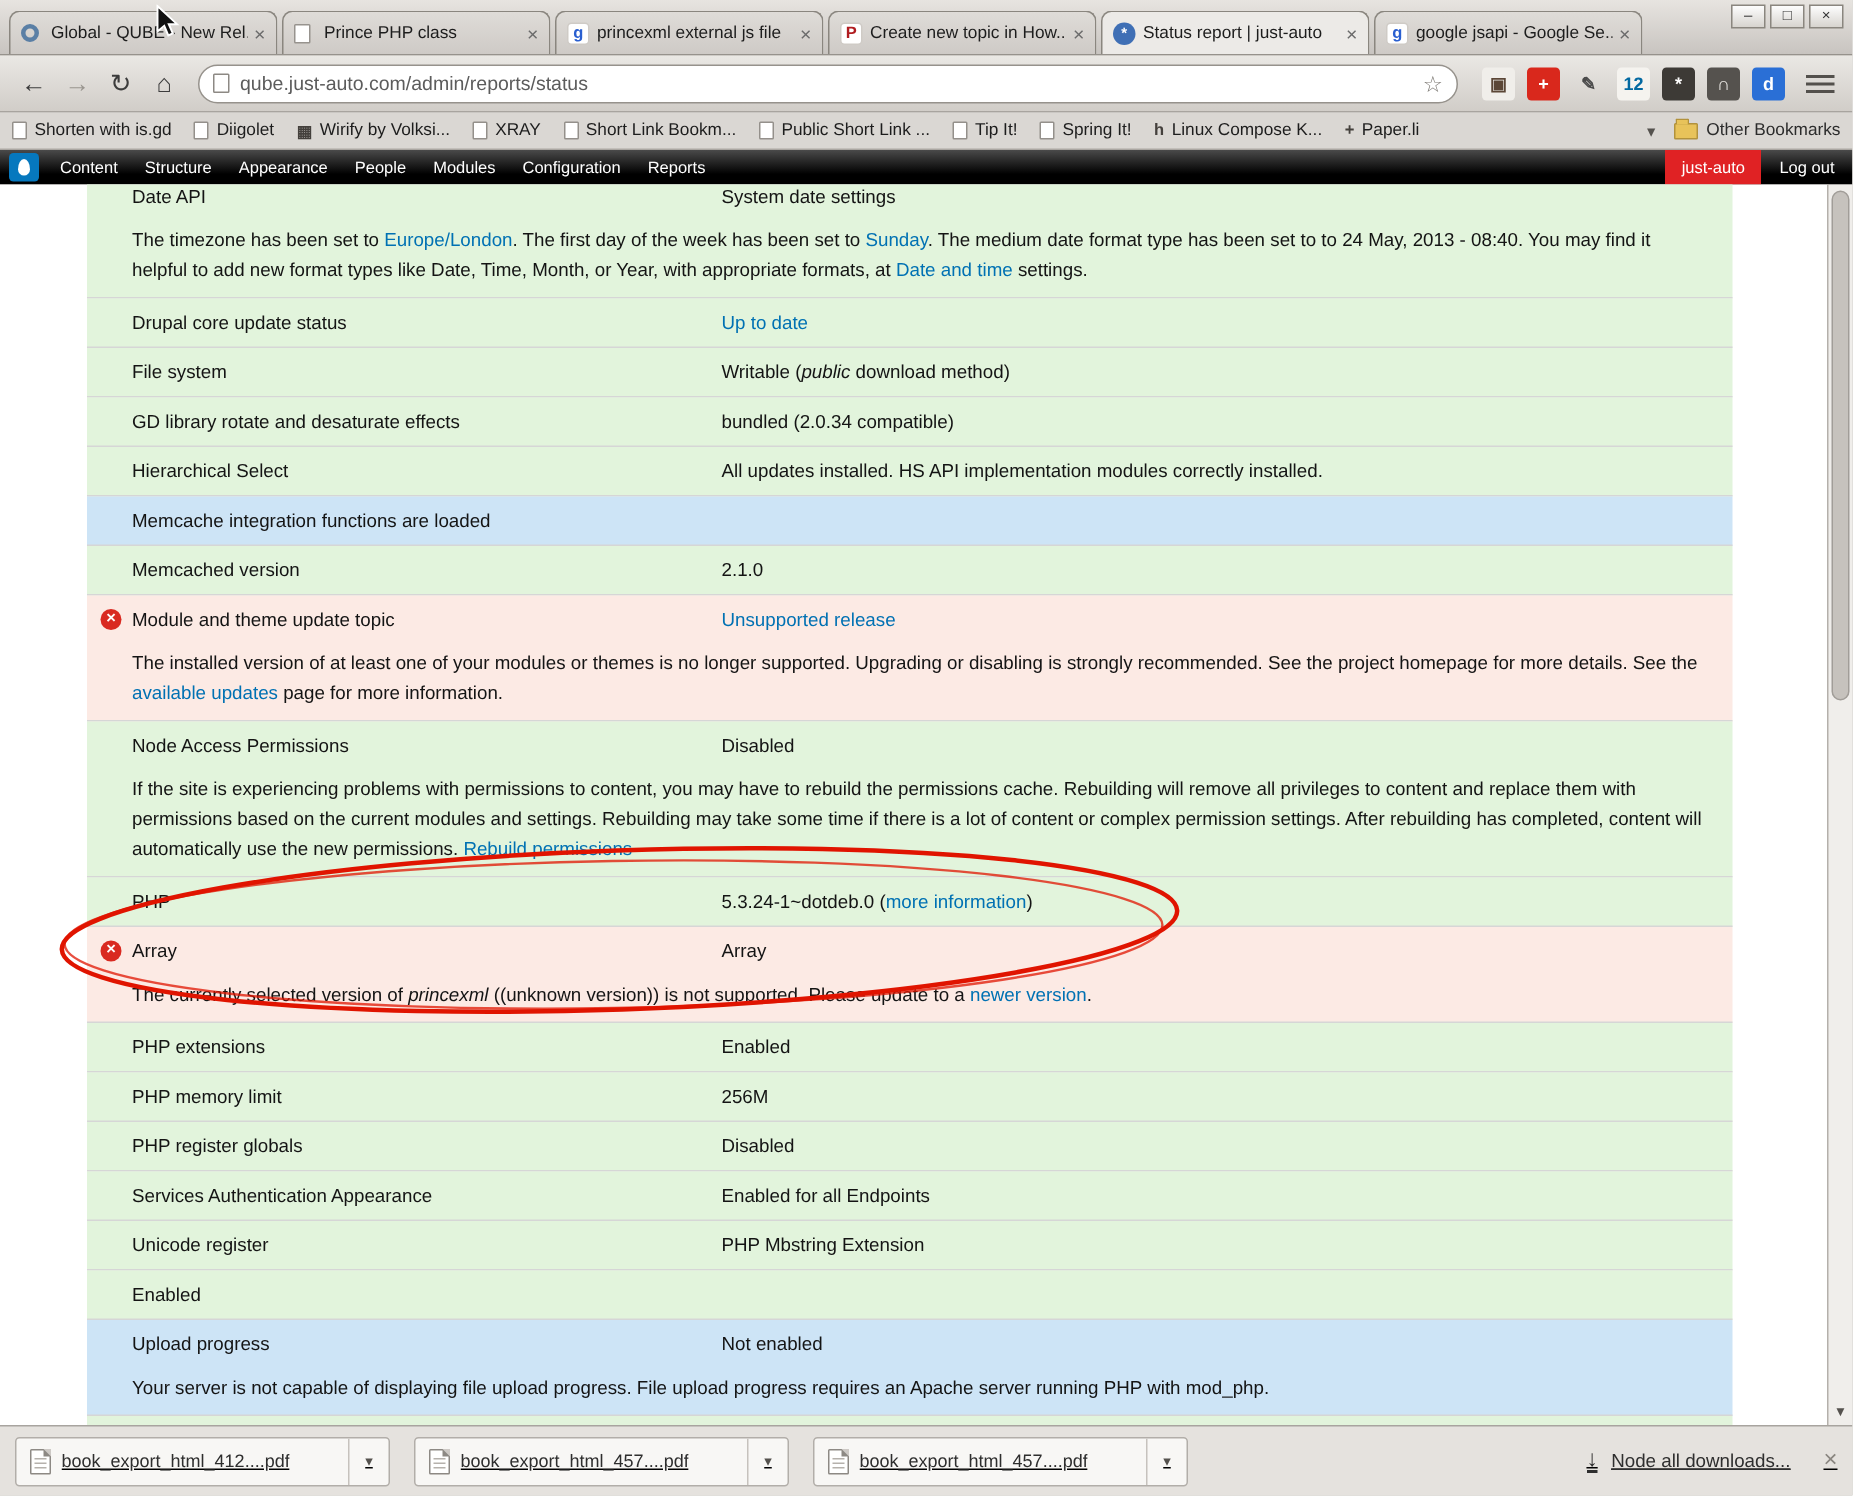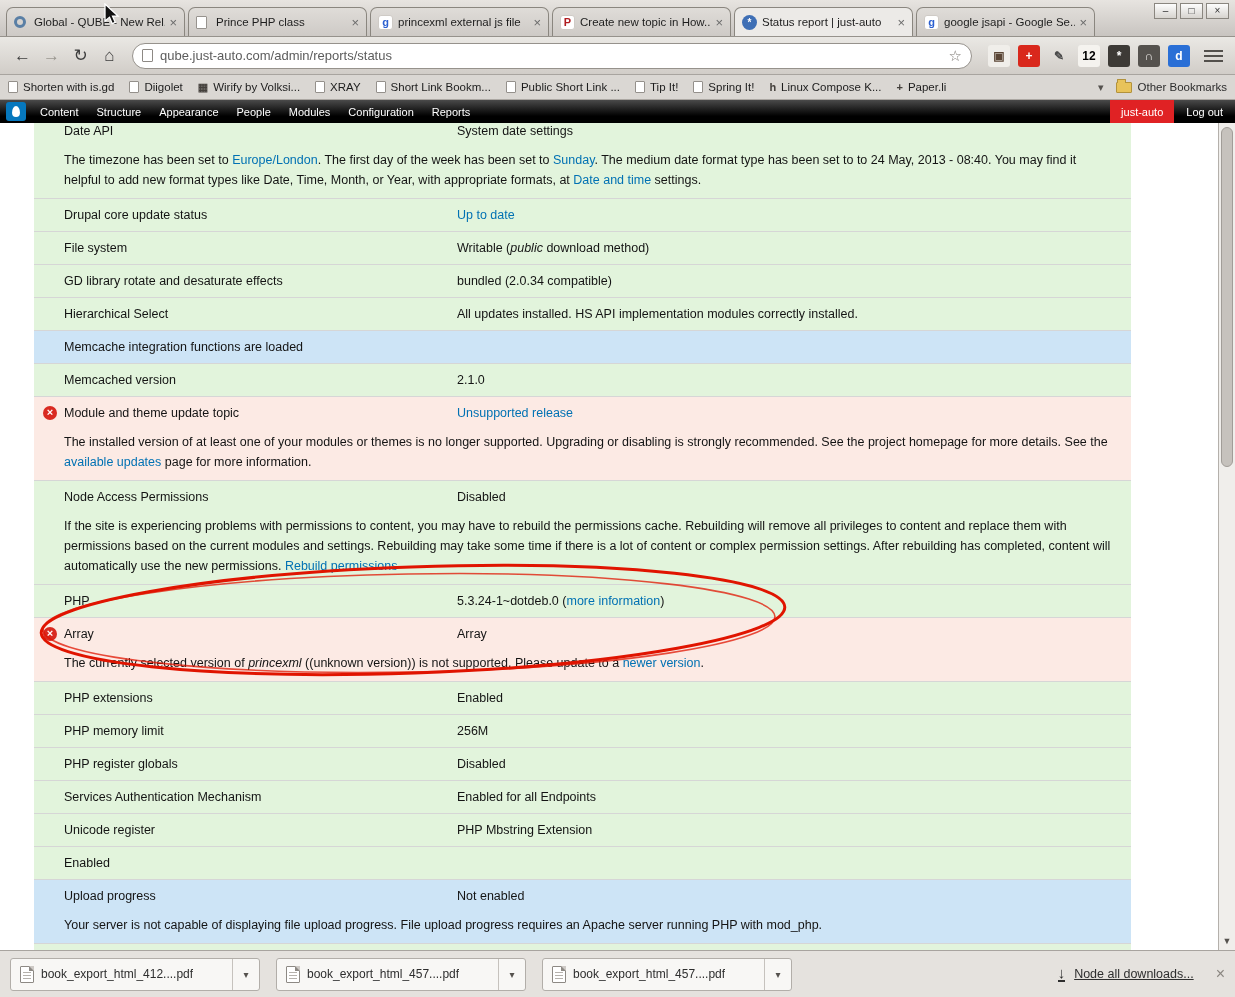--- a/index.html
+++ b/index.html
@@ -69,21 +69,21 @@
     display:flex; align-items:center; justify-content:center; cursor:default; }
   .drupal-drop { width:8px; height:11px; background:#fff; border-radius:50% 50% 50% 50% / 62% 62% 38% 38%; }
   .admin-item { padding:0 9px; height:100%; display:flex; align-items:center; cursor:default; }
   .admin-right { margin-left:auto; display:flex; height:100%; }
   .shortcut-justauto { background:var(--accent-red,#e02224); padding:0 11px; height:100%;
     display:flex; align-items:center; cursor:default; }
   .logout { padding:0 12px; height:100%; display:flex; align-items:center; cursor:default; }
 
   
   .content { position:absolute; top:123px; left:0; right:17px; bottom:47px; background:#fff; overflow:hidden; }
-  .status-table { margin:-8px 0 0 34px; width:1097px; font-size:12.5px; color:#141414; }
+  .status-table { margin:-8px 0 0 58px; width:1097px; font-size:12.5px; color:#141414; }
   .srow { border-bottom:1px solid #d6d6d6; }
   .srow.ok { background:var(--ok-row,#e2f4dc); }
   .srow.info { background:var(--info-row,#cde4f6); }
   .srow.error { background:var(--error-row,#fceae4); }
   .srow-line { display:flex; align-items:flex-start; padding:7px 0 6px 0; line-height:19px; }
   .icon-zone { flex:0 0 30px; position:relative; height:19px; }
   .err-icon { position:absolute; left:9px; top:2px; width:14px; height:14px; border-radius:50%;
     background:var(--error-icon,#d92a21); color:#fff; font-size:11px; font-weight:bold;
     line-height:13px; text-align:center; }
   .stitle { flex:0 0 393px; padding-right:10px; }
@@ -95,21 +95,21 @@
   
   .scrollbar { position:absolute; top:123px; right:0; width:17px; bottom:47px;
     background:#f0eeeb; border-left:1px solid #b4b0ab; }
   .scroll-thumb { position:absolute; top:4px; left:2px; width:12px; height:340px;
     background:#c6c2bd; border:1px solid #a19d98; border-radius:6px; cursor:default; }
   .scroll-down { position:absolute; bottom:1px; left:0; width:16px; height:16px; text-align:center;
     font-size:9px; line-height:16px; color:#55524e; cursor:default; }
 
   
   .downloads { position:absolute; left:0; right:0; bottom:0; height:47px; background:#e5e2de;
-    border-top:1px solid #a8a49f; display:flex; align-items:center; padding:0 10px; }
+    border-top:1px solid #a8a49f; display:flex; align-items:center; padding:0 10px;text-decoration:underline; }
   .dl-chip { display:flex; align-items:stretch; height:33px; width:250px; margin-right:16px;
     background:#f8f7f5; border:1px solid #b2aea9; border-radius:3px; overflow:hidden; cursor:default; }
   .dl-main { flex:1; display:flex; align-items:center; padding:0 9px; font-size:12px; color:#2e2e2e; overflow:hidden; }
   .page-icon { position:relative; width:14px; height:17px; background:#fff; border:1px solid #8d8984;
     border-radius:1px; margin-right:7px; flex:0 0 14px; }
   .page-icon::before { content:""; position:absolute; top:-1px; right:-1px; width:0; height:0;
     border-style:solid; border-width:0 5px 5px 0; border-color:transparent #cdc9c5 #8d8984 transparent; }
   .page-icon::after { content:""; position:absolute; left:2px; top:5px; width:8px; height:1px;
     background:#b5b1ac; box-shadow:0 3px 0 #b5b1ac, 0 6px 0 #b5b1ac; }
   .dl-filename { white-space:nowrap; overflow:hidden; }
@@ -177,21 +177,21 @@
     <div class="nav-btn">⌂</div>
     <div class="url-bar">
       <span class="url-page-icon"></span>
       <span class="url-text">qube.just-auto.com/admin/reports/status</span>
       <span class="url-star">☆</span>
     </div>
     <div id="ext-icons" style="display:flex">
         <div class="ext-icon" style="background: rgb(240, 238, 234); color: rgb(91, 70, 54);">▣</div>
         <div class="ext-icon" style="background: rgb(217, 40, 28); color: rgb(255, 255, 255);">+</div>
         <div class="ext-icon" style="background: transparent; color: rgb(74, 74, 74);">✎</div>
-        <div class="ext-icon" style="background: rgb(245, 243, 239); color: #000000;">12</div>
+        <div class="ext-icon" style="background: rgb(245, 243, 239); color: #0369a1;">12</div>
         <div class="ext-icon" style="background: rgb(61, 58, 54); color: rgb(255, 255, 255);">*</div>
         <div class="ext-icon" style="background: rgb(85, 82, 78); color: rgb(236, 234, 230);">∩</div>
         <div class="ext-icon" style="background: rgb(42, 111, 214); color: rgb(255, 255, 255);">d</div>
       </div>
     <div class="menu-btn">
         <i></i>
         <i></i>
         <i></i>
       </div>
   </div>
@@ -369,21 +369,21 @@
         <div class="srow ok">
           <div class="srow-line">
             <span class="icon-zone"></span>
             <span class="stitle">PHP register globals</span>
             <span class="svalue"><span>Disabled</span></span>
           </div>
         </div>
         <div class="srow ok">
           <div class="srow-line">
             <span class="icon-zone"></span>
-            <span class="stitle">Services Authentication Mechanism</span>
+            <span class="stitle">Services Authentication Appearance</span>
             <span class="svalue"><span>Enabled for all Endpoints</span></span>
           </div>
         </div>
         <div class="srow ok">
           <div class="srow-line">
             <span class="icon-zone"></span>
             <span class="stitle">Unicode register</span>
             <span class="svalue"><span>PHP Mbstring Extension</span></span>
           </div>
         </div>

